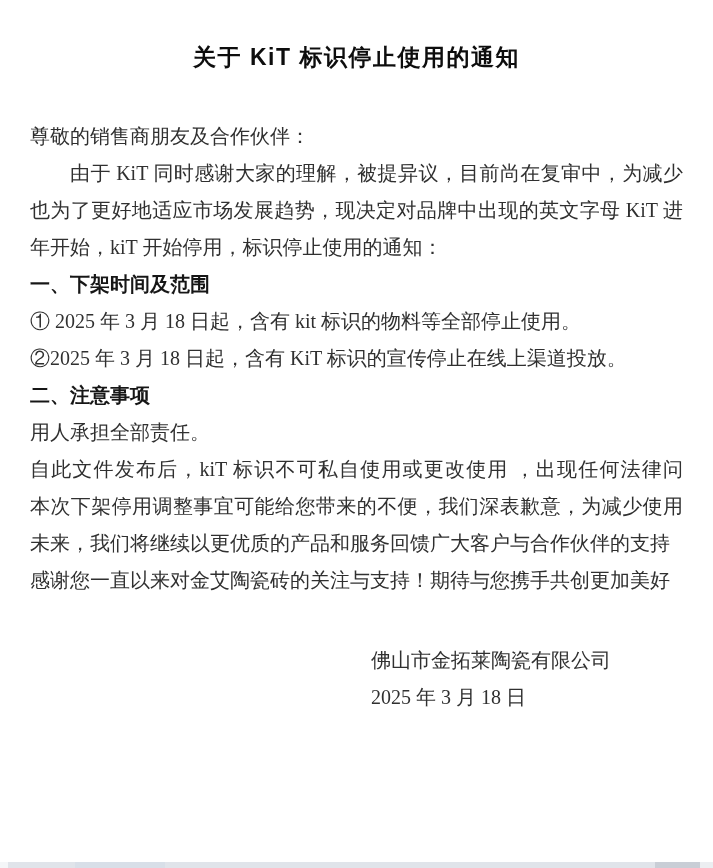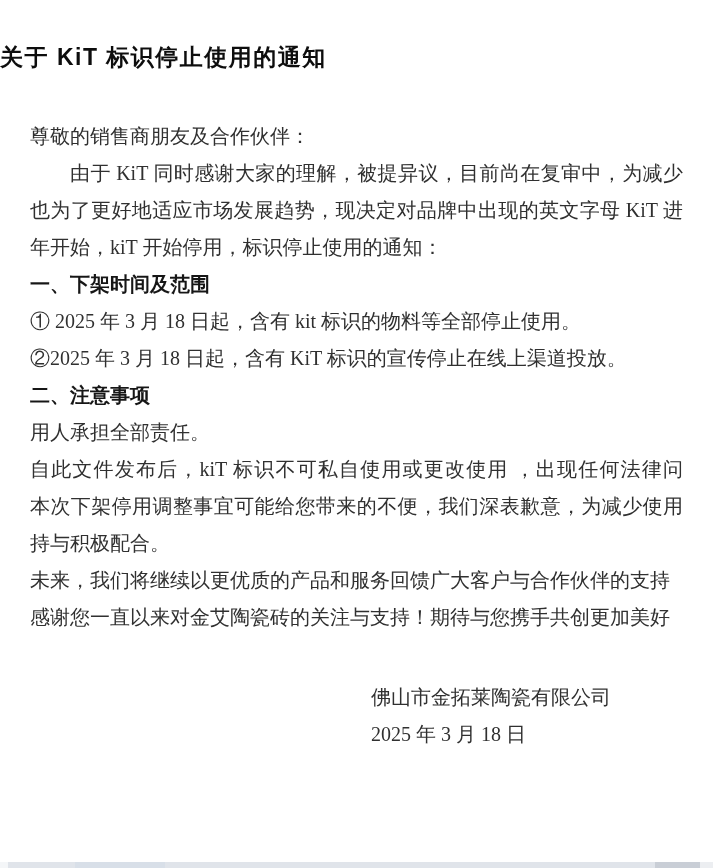--- a/index.html
+++ b/index.html
@@ -9,21 +9,21 @@
     height: 868px;
     background: #ffffff;
     overflow: hidden;
     font-family: "Liberation Serif", "DejaVu Serif", serif;
   }
   .doc-title {
     position: absolute;
     top: 42px;
     left: 0;
     width: 100%;
-    text-align: left;
+    text-align: center;
     font-family: "Liberation Sans", "DejaVu Sans", sans-serif;
     font-weight: bold;
     font-size: 23px;
     letter-spacing: 1.5px;
     color: #0d0d0d;
   }
   .doc-body {
     position: absolute;
     top: 118px;
     left: 30px;
@@ -104,21 +104,20 @@
     <div class="line">年开始，kiT 开始停用，标识停止使用的通知：</div>
 
     <div class="line heading">一、下架时间及范围</div>
     <div class="line">① 2025 年 3 月 18 日起，含有 kit 标识的物料等全部停止使用。</div>
     <div class="line">②2025 年 3 月 18 日起，含有 KiT 标识的宣传停止在线上渠道投放。</div>
 
     <div class="line heading">二、注意事项</div>
     <div class="line">用人承担全部责任。</div>
     <div class="line fill">自此文件发布后，kiT 标识不可私自使用或更改使用 ，出现任何法律问题，由发布人、使</div>
     <div class="line fill">本次下架停用调整事宜可能给您带来的不便，我们深表歉意，为减少使用中的风险、支</div>
-    <div class="line">持与积极配合。</div>
     <div class="line">未来，我们将继续以更优质的产品和服务回馈广大客户与合作伙伴的支持与信任。</div>
     <div class="line">感谢您一直以来对金艾陶瓷砖的关注与支持！期待与您携手共创更加美好的未来！</div>
 
     <div class="signature">
       <div class="line">佛山市金拓莱陶瓷有限公司</div>
       <div class="line">2025 年 3 月 18 日</div>
     </div>
 
   </div>
 

